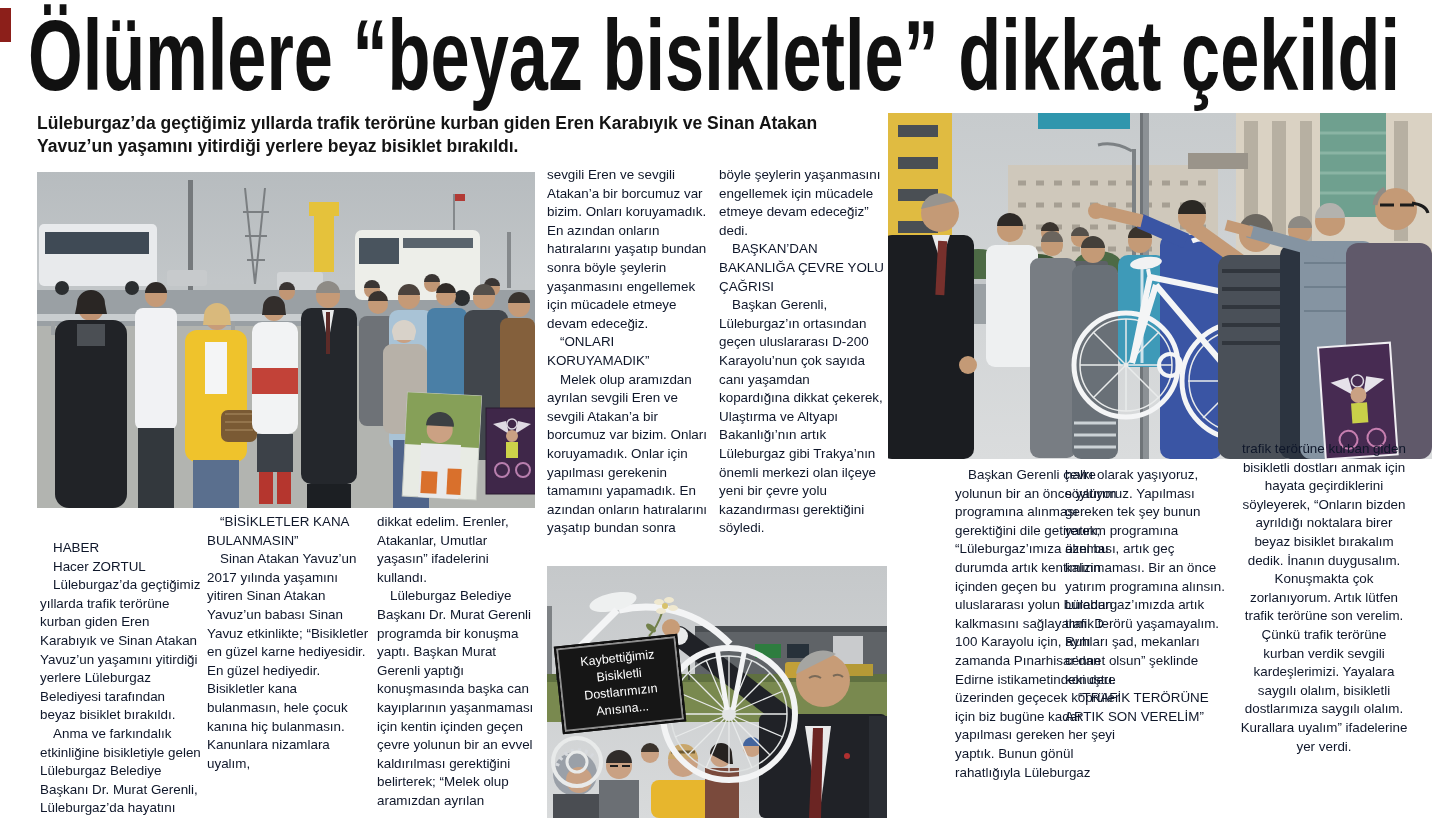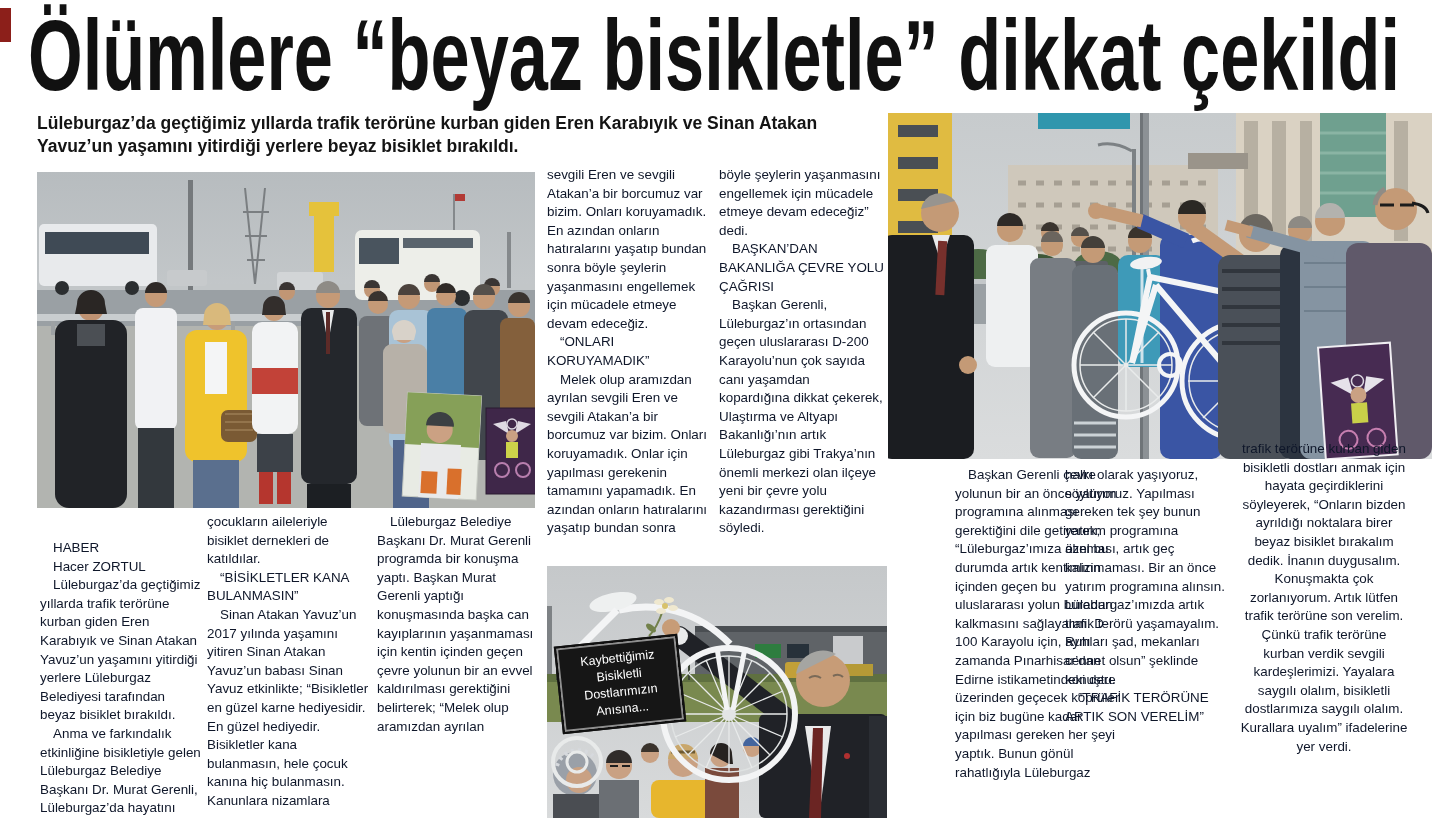--- a/index.html
+++ b/index.html
@@ -406,26 +406,26 @@
   <div class="memorial-sign">Kaybettiğimiz Bisikletli Dostlarımızın Anısına...</div>
 
   <div class="col" id="col1">
     <p class="ind">HABER</p>
     <p class="ind">Hacer ZORTUL</p>
     <p class="ind">Lüleburgaz’da geçtiğimiz yıllarda trafik terörüne kurban giden Eren Karabıyık ve Sinan Atakan Yavuz’un yaşamını yitirdiği yerlere Lüleburgaz Belediyesi tarafından beyaz bisiklet bırakıldı.</p>
     <p class="ind">Anma ve farkındalık etkinliğine bisikletiyle gelen Lüleburgaz Belediye Başkanı Dr. Murat Gerenli, Lüleburgaz’da hayatını kaybeden</p>
   </div>
 
   <div class="col" id="col2">
-    <p>çocukların aileleriyle bisiklet dernekleri de katıldılar.</p>
     <p class="ind">“BİSİKLETLER KANA BULANMASIN”</p>
     <p class="ind">Sinan Atakan Yavuz’un 2017 yılında yaşamını yitiren Sinan Atakan Yavuz’un babası Sinan Yavuz etkinlikte; “Bisikletler en güzel karne hediyesidir. En güzel hediyedir. Bisikletler kana bulanmasın, hele çocuk kanına hiç bulanmasın. Kanunlara nizamlara uyalım,</p>
   </div>
 
   <div class="col" id="col3">
+    <p>dikkat edelim. Erenler, Atakanlar, Umutlar yaşasın” ifadelerini kullandı.</p>
     <p class="ind">Lüleburgaz Belediye Başkanı Dr. Murat Gerenli programda bir konuşma yaptı. Başkan Murat Gerenli yaptığı konuşmasında başka can kayıplarının yaşanmaması için kentin içinden geçen çevre yolunun bir an evvel kaldırılması gerektiğini belirterek; “Melek olup aramızdan ayrılan</p>
   </div>
 
   <div class="col" id="col4">
     <p>sevgili Eren ve sevgili Atakan’a bir borcumuz var bizim. Onları koruyamadık. En azından onların hatıralarını yaşatıp bundan sonra böyle şeylerin yaşanmasını engellemek için mücadele etmeye devam edeceğiz.</p>
     <p class="ind">“ONLARI KORUYAMADIK”</p>
     <p class="ind">Melek olup aramızdan ayrılan sevgili Eren ve sevgili Atakan’a bir borcumuz var bizim. Onları koruyamadık. Onlar için yapılması gerekenin tamamını yapamadık. En azından onların hatıralarını yaşatıp bundan sonra</p>
   </div>
 
   <div class="col" id="col5">

